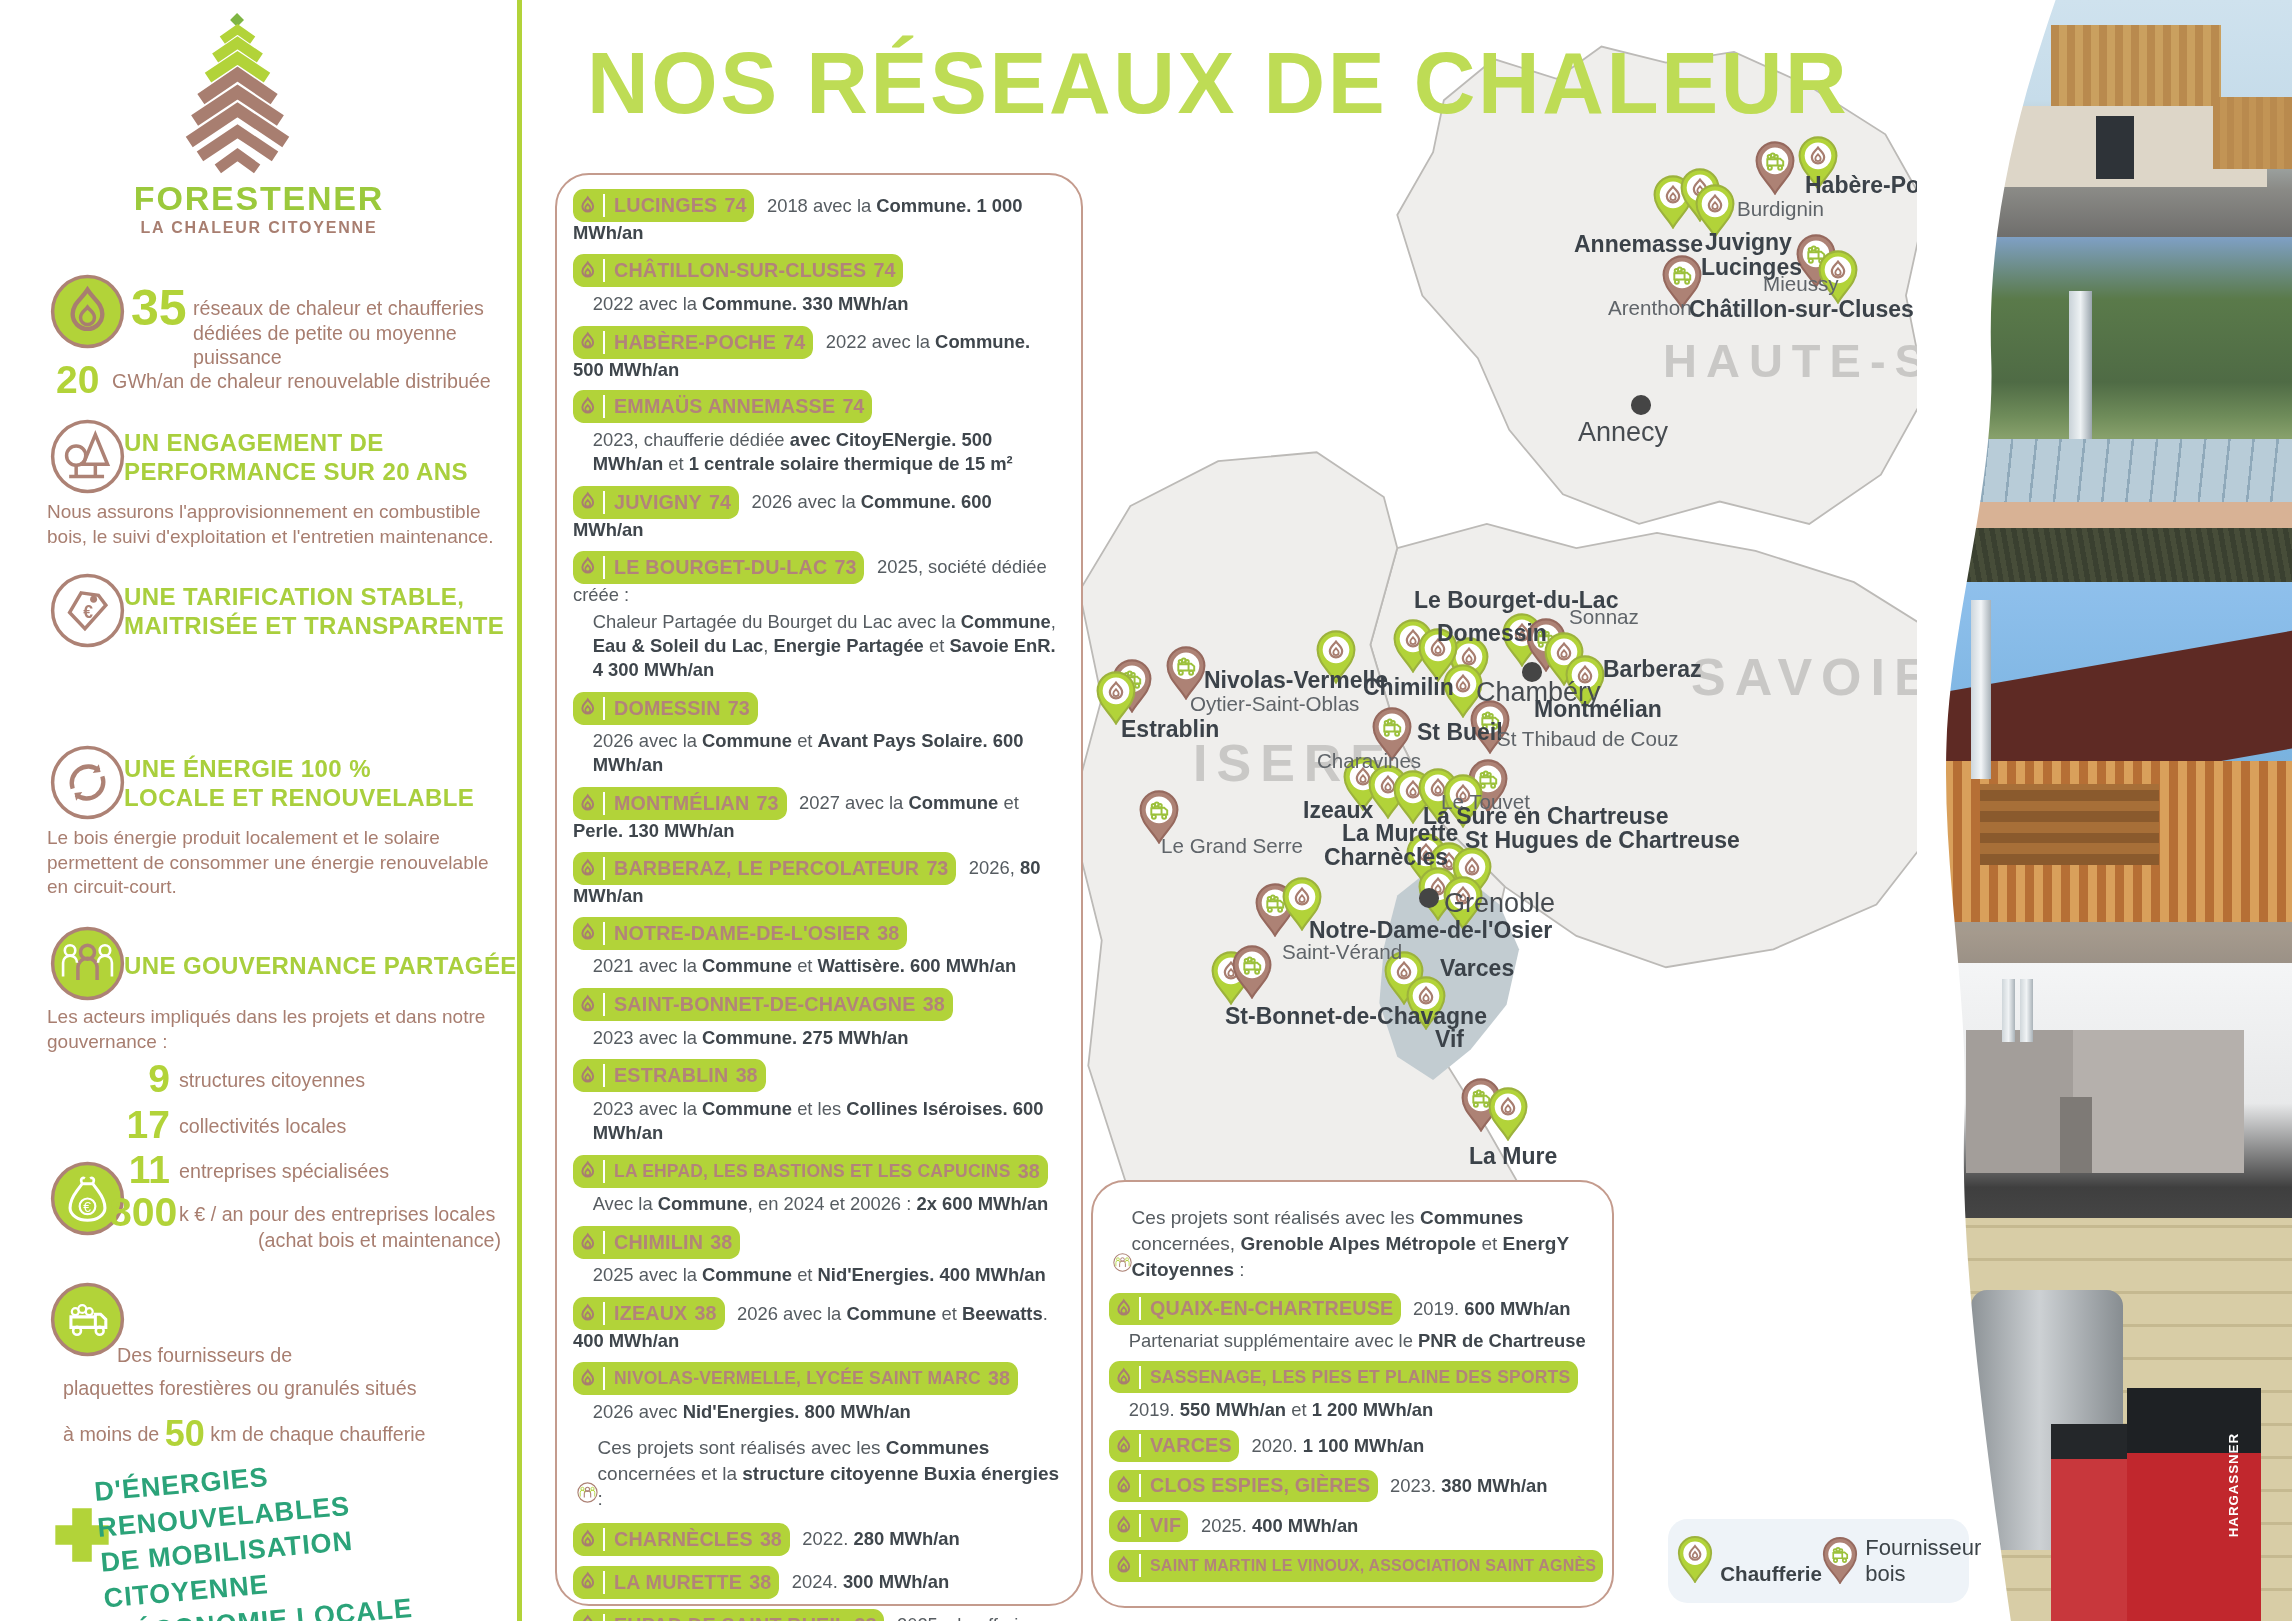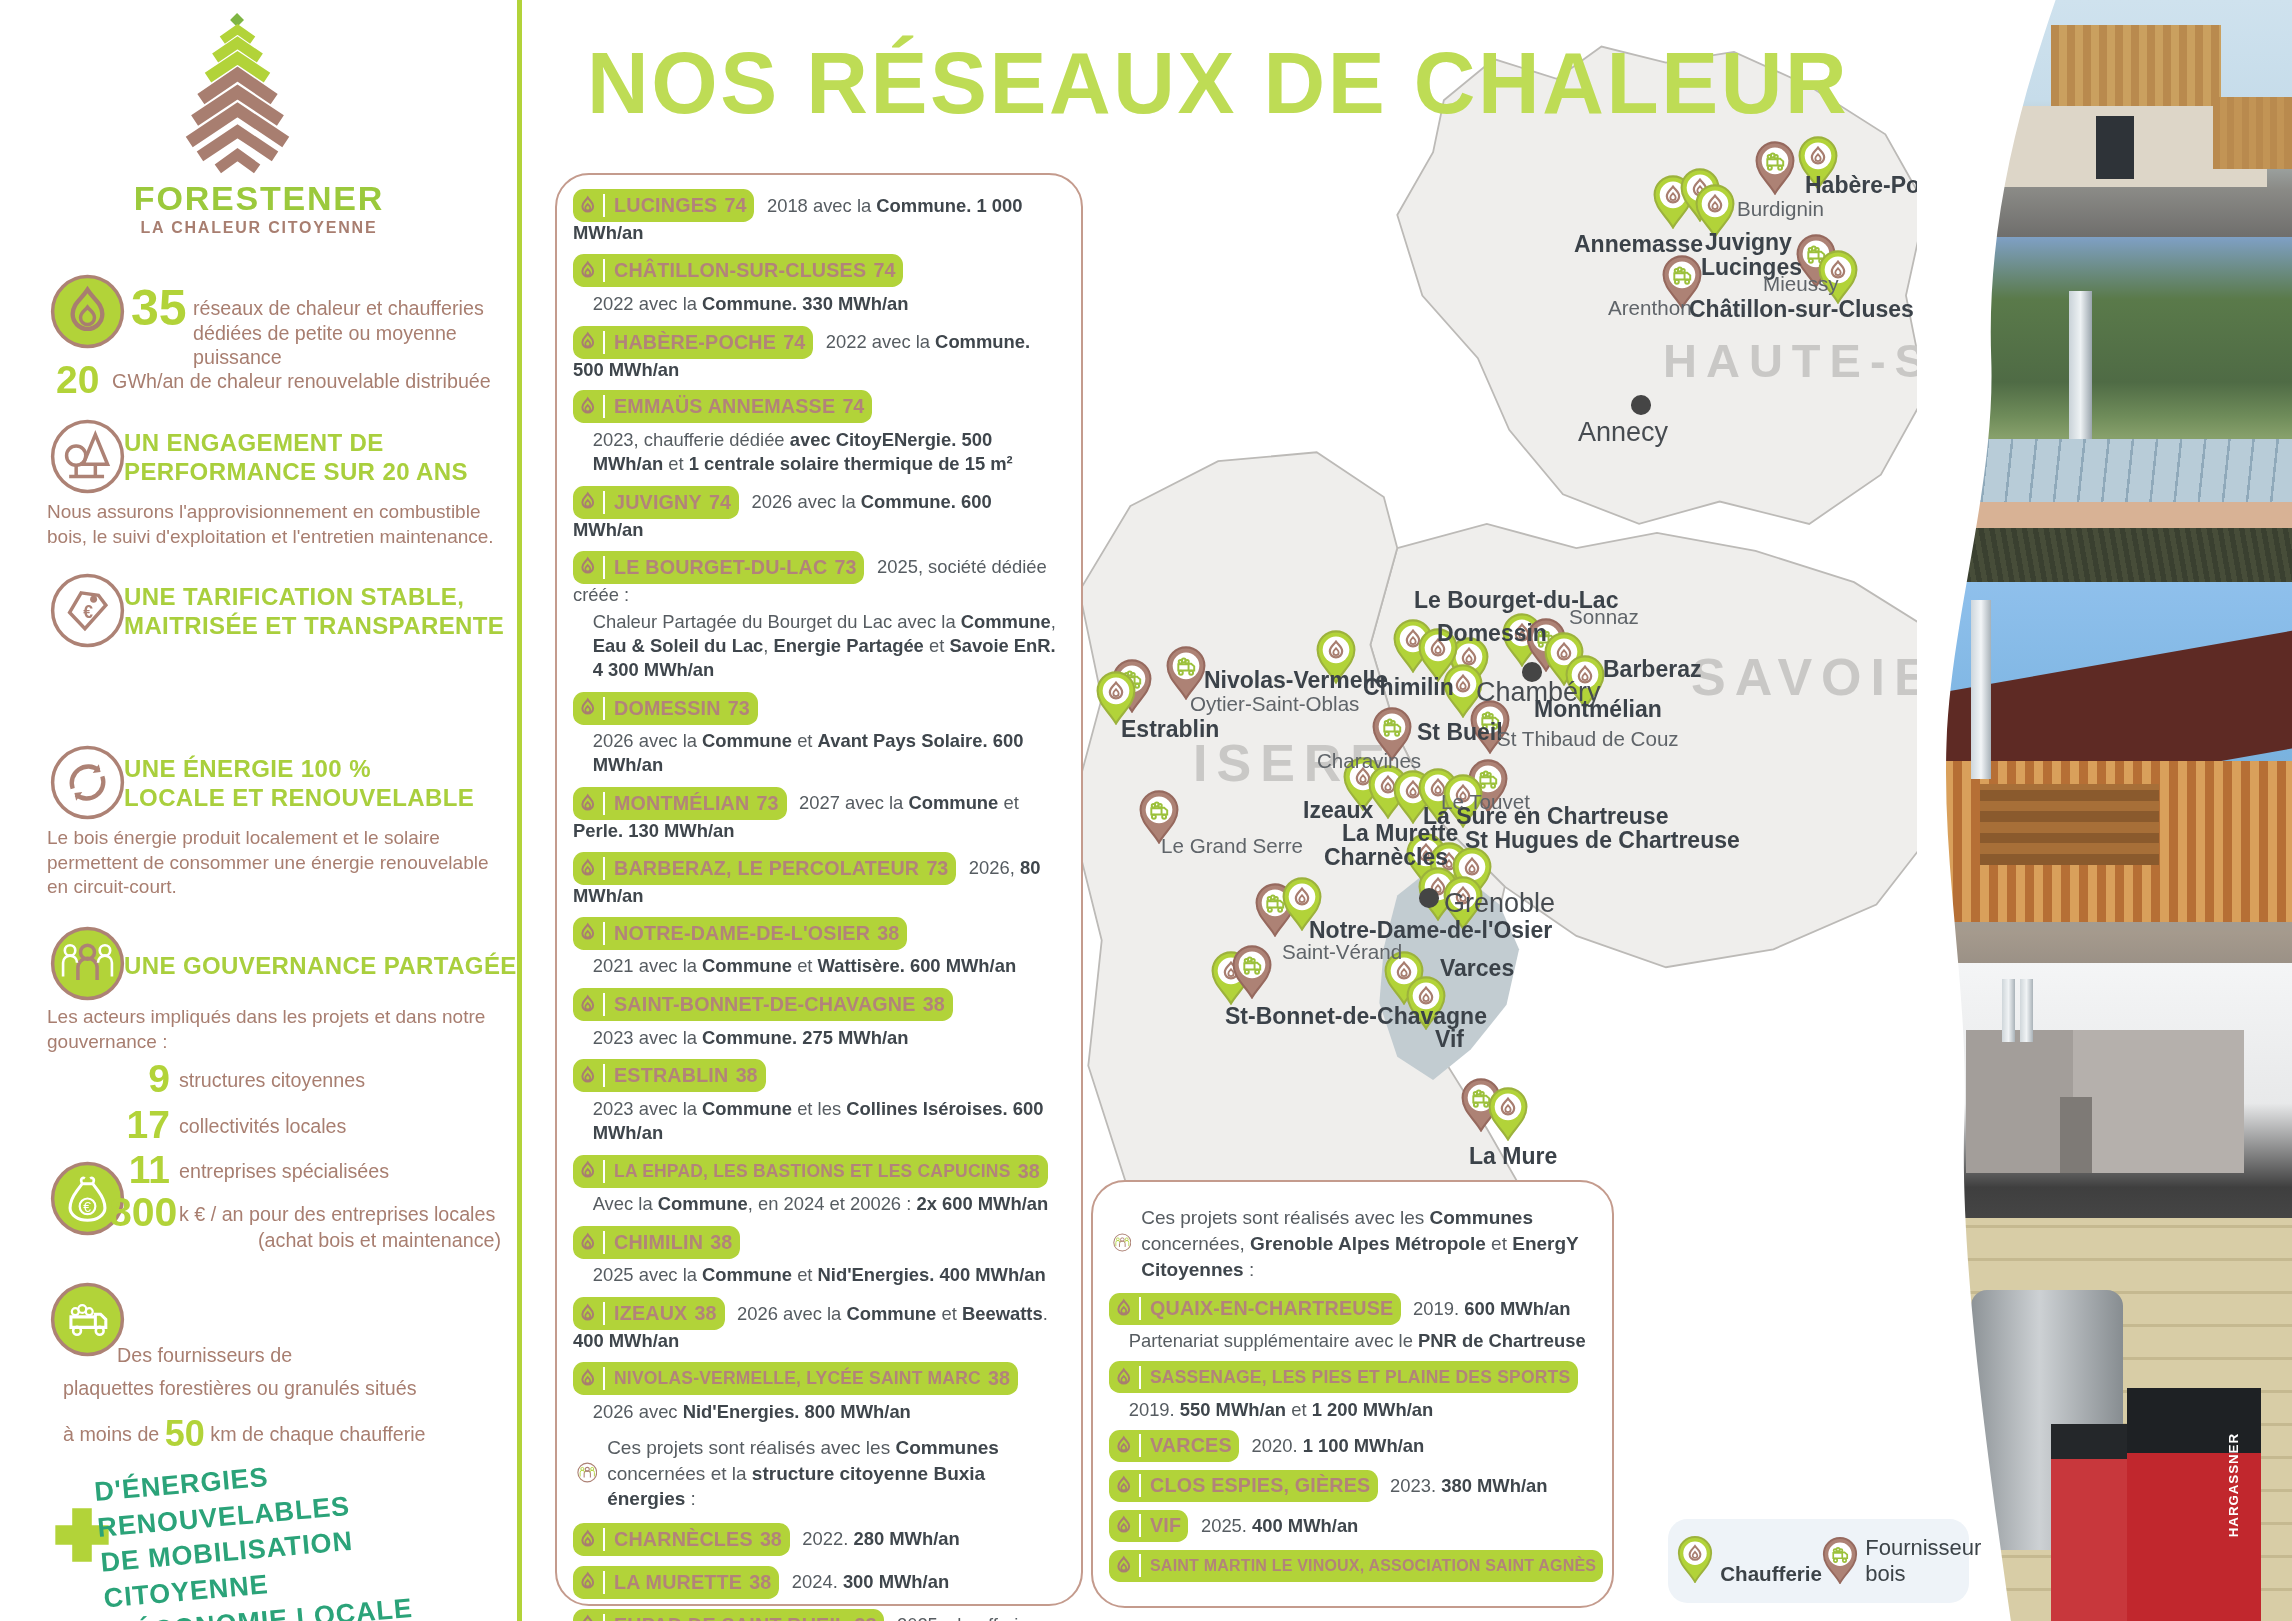--- a/index.html
+++ b/index.html
@@ -51,21 +51,21 @@
   #box1{left:555px;top:173px;width:528px;height:1433px}
   #box2{left:1091px;top:1180px;width:523px;height:428px}
   .prow{margin:0 0 9.9px 0}
   .badge{display:inline-flex;align-items:center;background:var(--lime);border-radius:10.7px;height:33px;vertical-align:middle}
   .badge .ficon{width:32px;display:flex;align-items:center;justify-content:center;border-right:2.7px solid #fff;height:23px}
   .badge .nm{padding:0 7.2px 0 9px;color:#b2837a;font-weight:800;font-size:19.7px;letter-spacing:0.2px;white-space:nowrap}
   .badge .dept{padding-right:8px;color:#b2837a;font-weight:800;font-size:19.7px}
   .iline{margin-left:12.5px;font-size:18.4px;color:var(--grey);vertical-align:middle}
   .binfo{margin:4.5px 0 0 19.7px;font-size:18.4px;color:var(--grey);line-height:1.3}
   .prow b, .note-text b{color:#3f464c;font-weight:700}
-  .note-row{display:flex;gap:10px;margin:7.2px 0 10.7px 3.6px;align-items:center}
+  .note-row{display:flex;gap:0;margin:7.2px 0 10.7px 3.6px;align-items:flex-end}
   .note-text{font-size:19px;color:var(--grey);line-height:1.35;padding-top:1.8px}
   #box2 .prow{margin-bottom:8px}
   #box2 .badge{height:32px}
 
   
   #map-svg{position:absolute;left:0;top:0;width:2293px;height:1621px;z-index:1;pointer-events:none}
   .watermark{position:absolute;color:var(--watermark);font-weight:700;z-index:2;letter-spacing:9px}
   .map-label{position:absolute;z-index:5;white-space:nowrap}
   .map-label.bold{color:#3b4249;font-weight:700;font-size:23px}
   .map-label.grey{color:#5f6469;font-weight:400;font-size:20.6px}

